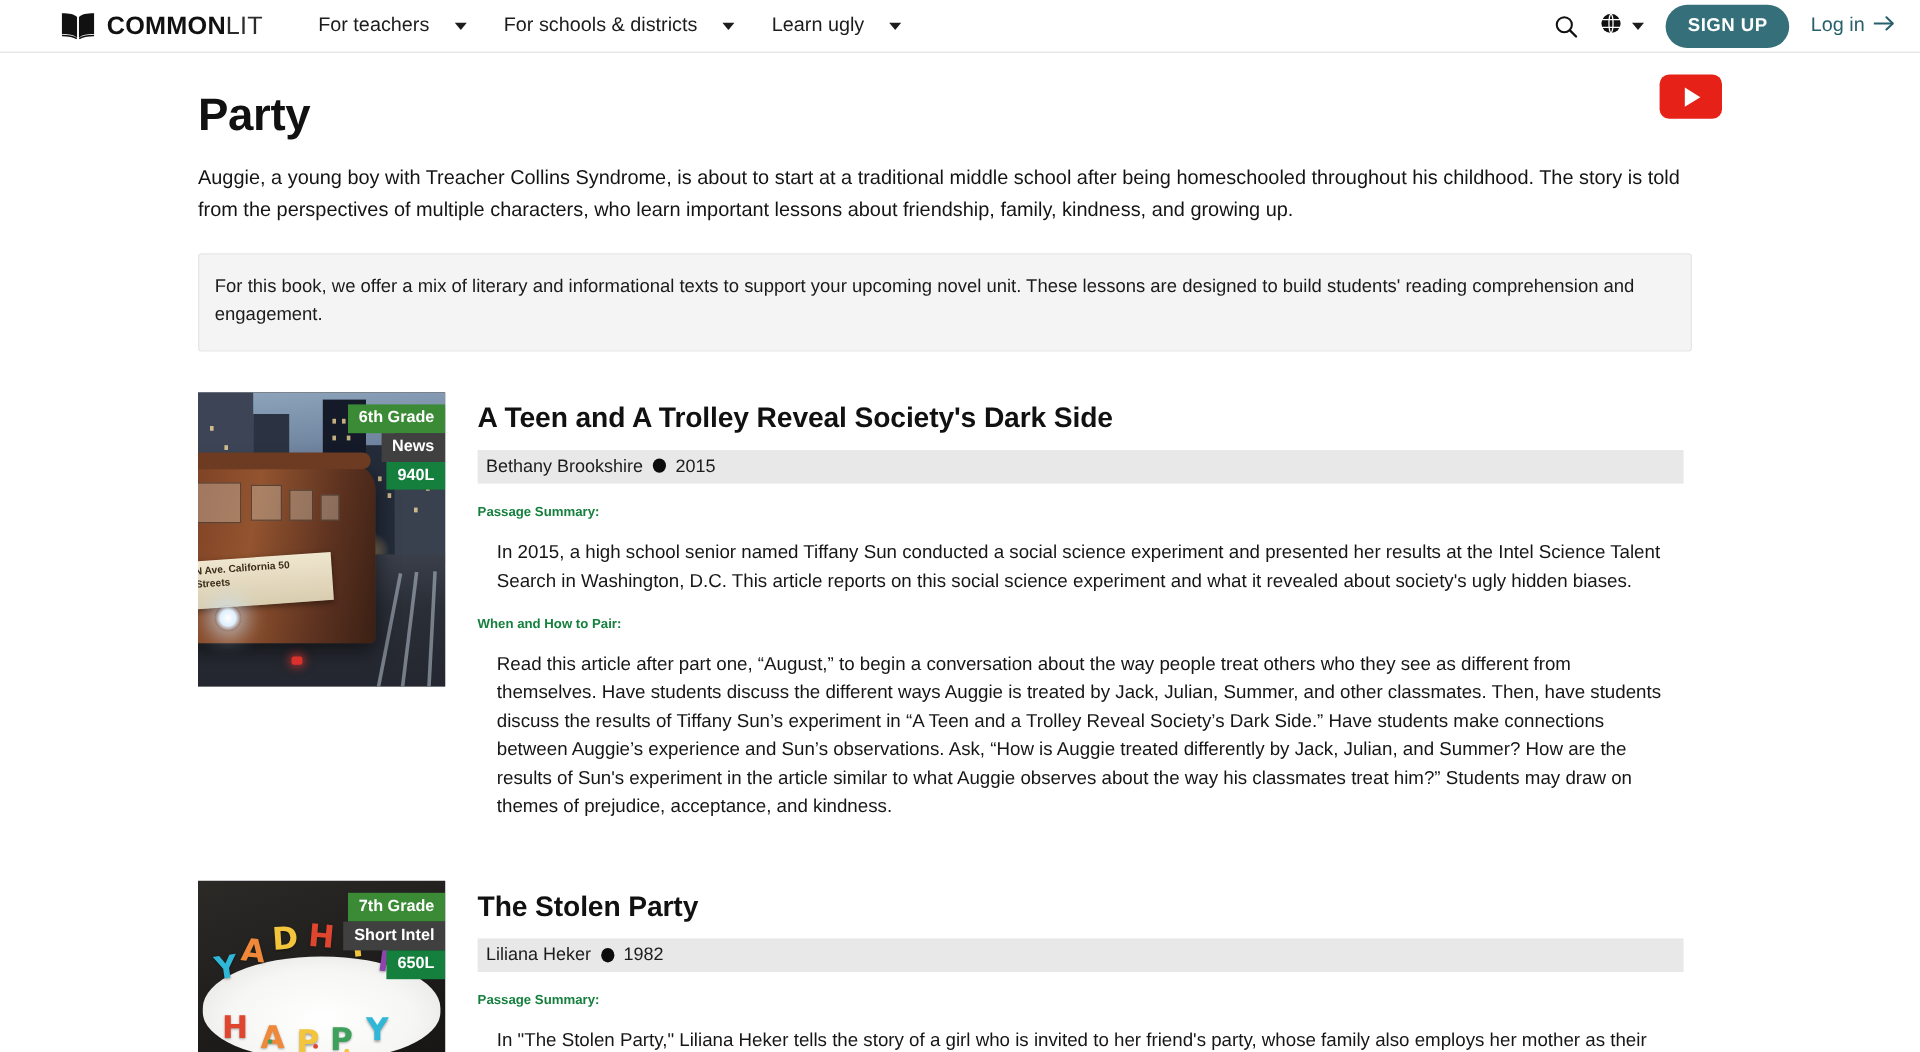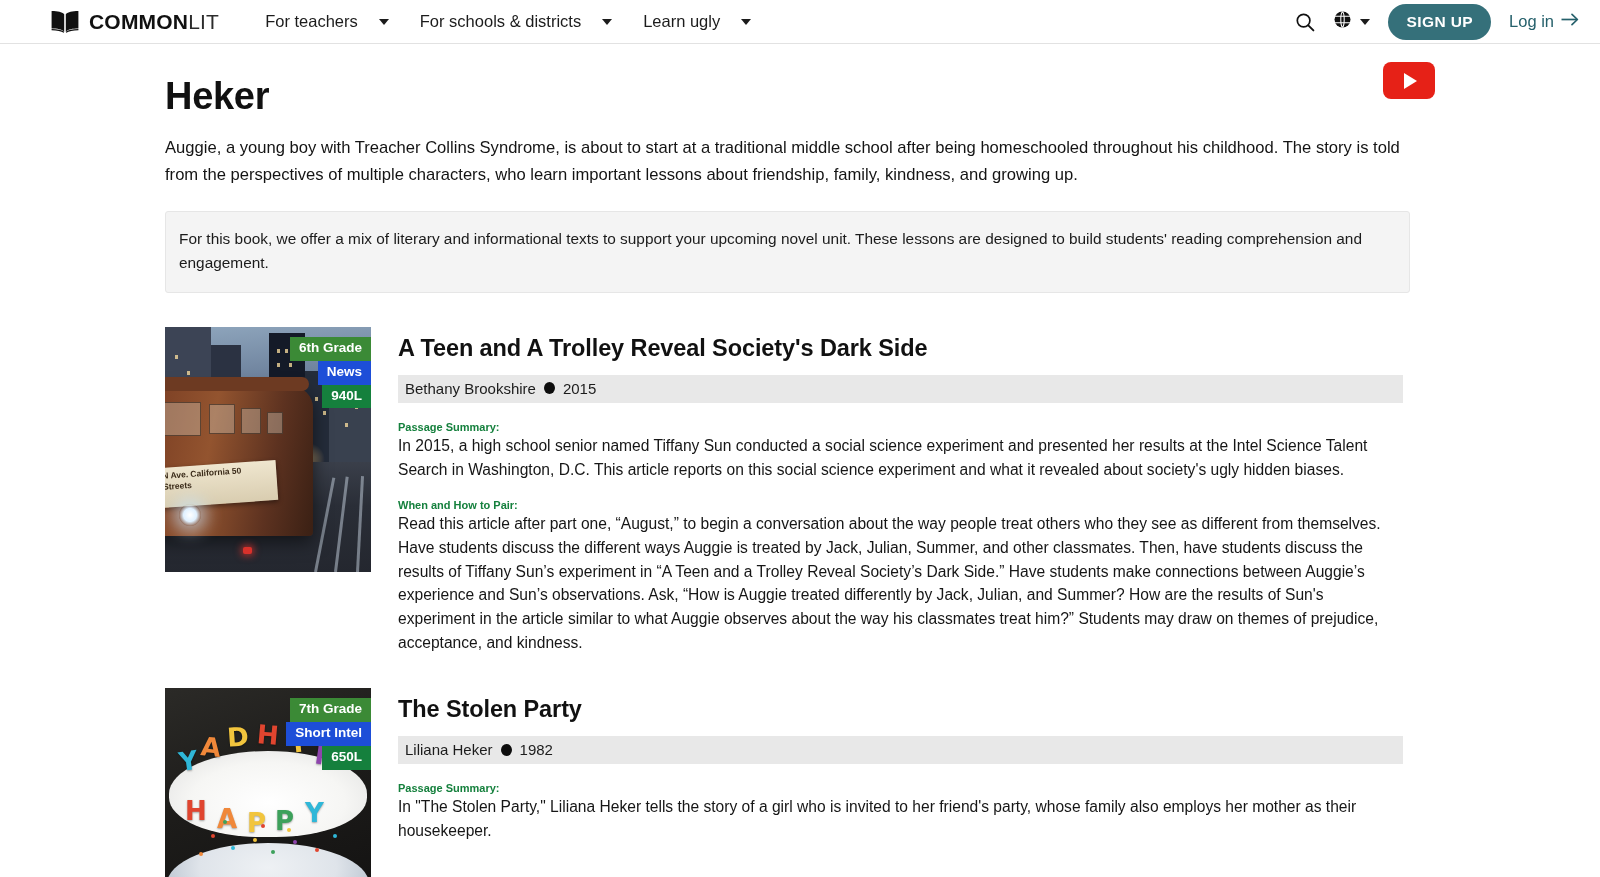--- a/index.html
+++ b/index.html
@@ -125,21 +125,21 @@
   }
   .badge {
     color: #ffffff;
     font-size: 13.5px;
     font-weight: 600;
     padding: 3px 9px 4px 9px;
     line-height: 1.25;
     white-space: nowrap;
   }
   .badge.grade { background: #3b8a36; }
-  .badge.genre { background: #1d4ed8; }
+  .badge.genre { background: #404040; }
   .badge.lexile { background: #15803d; }
 
   .card-body { flex: 1 1 auto; min-width: 0; max-width: 1005px; }
   .card-title {
     font-size: 23.5px;
     font-weight: 700;
     margin: 8px 0 0 0;
     letter-spacing: -.1px;
     color: #111;
     cursor: pointer;
@@ -161,21 +161,21 @@
   .section-label {
     font-size: 11px;
     font-weight: 700;
     color: #15803d;
     margin: 0 0 1px 0;
   }
   .section-text {
     font-size: 15.6px;
     line-height: 1.52;
     color: #161616;
-    margin: 0;
+    margin: 16px;
   }
 
   
   .scene { position: absolute; inset: 0; }
 
   
   .sky1 {
     position: absolute; inset: 0;
     background: linear-gradient(175deg, #8fa6bd 0%, #6b7f9a 24%, #40506a 48%, #222a3c 75%, #141925 100%);
   }
@@ -329,21 +329,21 @@
           <polyline points="11,2.4 16.4,7.5 11,12.6" fill="none" stroke="#25606b" stroke-width="1.7" stroke-linecap="round" stroke-linejoin="round"></polyline>
         </svg>
       </span>
     </span>
   </div>
 </div>
 
 <div class="page">
 
   <div class="title-row">
-    <h1 class="page-title">Heker</h1>
+    <h1 class="page-title">Party</h1>
     <div class="yt-badge">
       <span class="yt-tri"></span>
     </div>
   </div>
 
   <p class="intro">Auggie, a young boy with Treacher Collins Syndrome, is about to start at a traditional middle school after being homeschooled throughout his childhood. The story is told from the perspectives of multiple characters, who learn important lessons about friendship, family, kindness, and growing up.</p>
 
   <div class="notice">For this book, we offer a mix of literary and informational texts to support your upcoming novel unit. These lessons are designed to build students' reading comprehension and engagement.</div>
 
   <div class="card">

